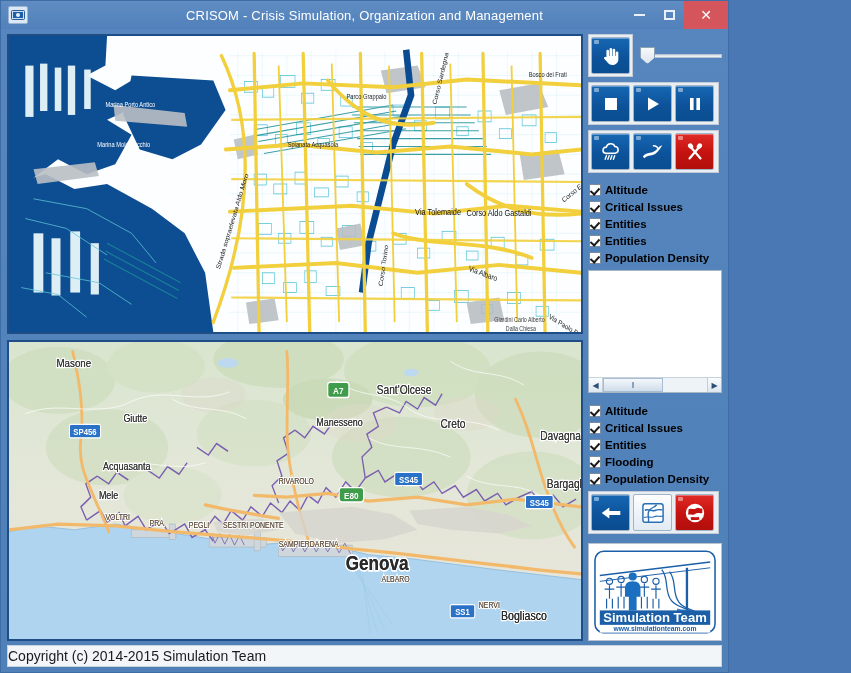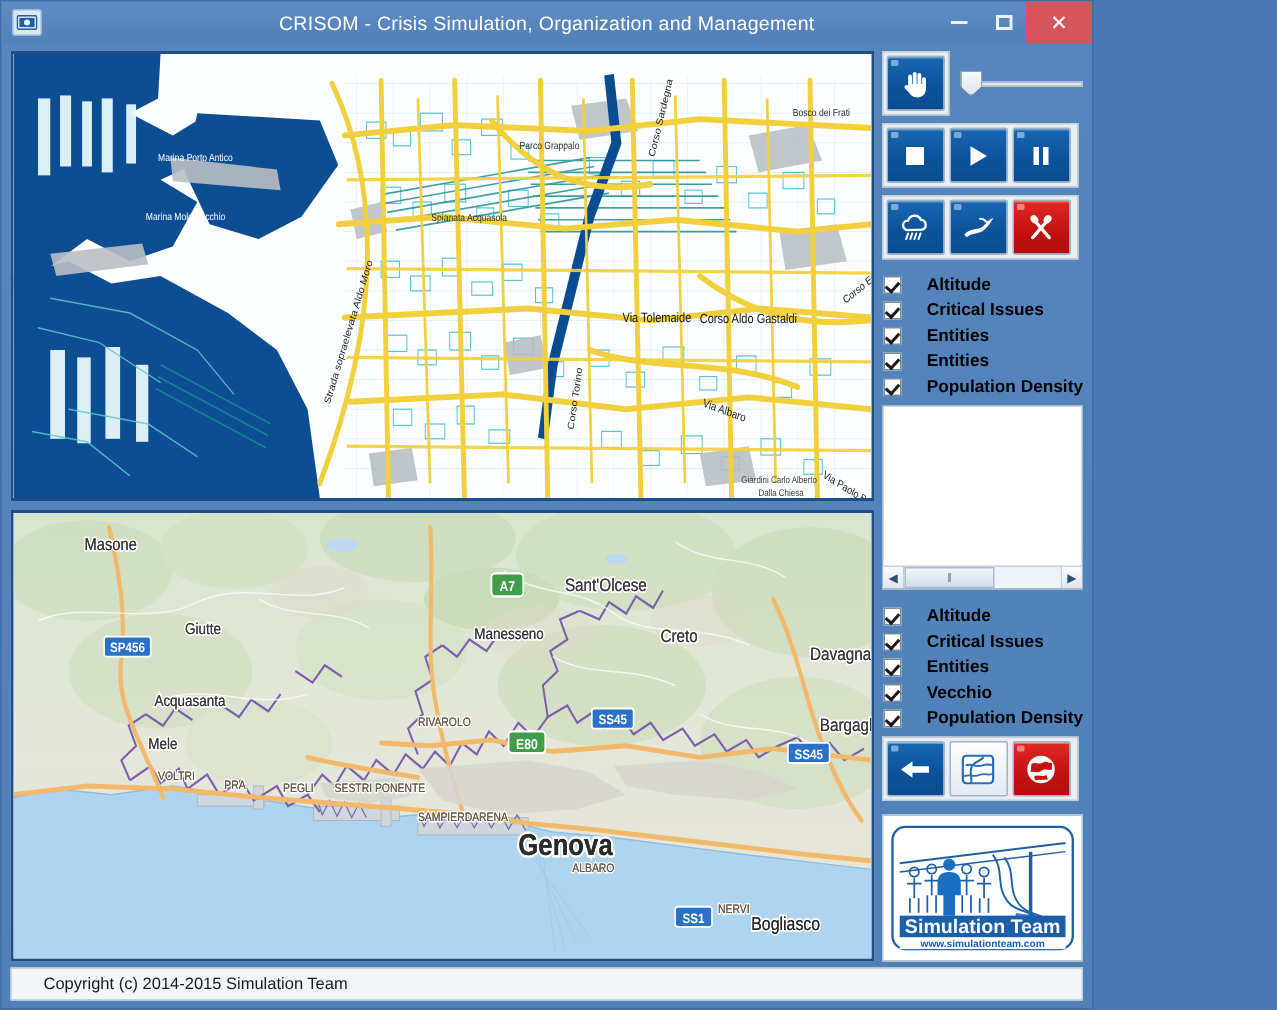--- a/index.html
+++ b/index.html
@@ -100,21 +100,21 @@
     border: 1px solid #b9c3cd;
   }
   .slider-thumb {
     position: absolute; left: 0; width: 15px; height: 17px;
     background: linear-gradient(180deg,#f7f9fb,#dde4ec);
     border: 1px solid #8fa2b5;
     clip-path: polygon(0 0, 100% 0, 100% 60%, 50% 100%, 0 60%);
   }
 
   .chk-list { margin: 3px 0 4px 1px; }
-  .chk-row { display: flex; align-items: center; gap: 17px; height: 17px; }
+  .chk-row { display: flex; align-items: center; gap: 4px; height: 17px; }
   .chk-box {
     width: 12px; height: 12px; background: #fff;
     border: 1px solid #7a8da0; position: relative; flex: 0 0 12px;
   }
   .chk-box.checked::after {
     content: ""; position: absolute; left: 2px; top: 1px;
     width: 4px; height: 7px; border: solid #1b1b1b;
     border-width: 0 2px 2px 0; transform: rotate(42deg);
   }
   .chk-label { font-size: 11.5px; color: #000; font-weight: bold; white-space: nowrap; }
@@ -150,22 +150,22 @@
   .logo-box {
     background: #fff; border: 1px solid #b7c2cd;
     padding: 5px; margin-top: 4px;
   }
   .logo-svg { display: block; width: 100%; height: 86px; }
 
   
   .statusbar {
     flex: 0 0 22px; margin: 4px 6px 5px 6px;
     background: #f3f6f9; border: 1px solid #c9d3dd;
-    display: flex; align-items: center; padding-left: 21px;
-    font-size: 11px; color: #1a1a1a;
+    display: flex; align-items: center; padding-left: 0;
+    font-size: 14px; color: #1a1a1a;
   }
   .map-label { font-family: "Liberation Sans", sans-serif; paint-order: stroke fill; }
 </style>
 </head>
 <body>
 
 <div class="window">
 
   <div class="titlebar">
     <div class="win-icon">
@@ -630,21 +630,21 @@
         <div class="chk-row">
           <span class="chk-box checked"></span>
           <span class="chk-label">Critical Issues</span>
         </div>
         <div class="chk-row">
           <span class="chk-box checked"></span>
           <span class="chk-label">Entities</span>
         </div>
         <div class="chk-row">
           <span class="chk-box checked"></span>
-          <span class="chk-label">Vecchio</span>
+          <span class="chk-label">Flooding</span>
         </div>
         <div class="chk-row">
           <span class="chk-box checked"></span>
           <span class="chk-label">Population Density</span>
         </div>
       </div>
 
       <div class="btn-group">
         <div class="btn3d">
           <svg width="22" height="16" viewBox="0 0 26 18">

